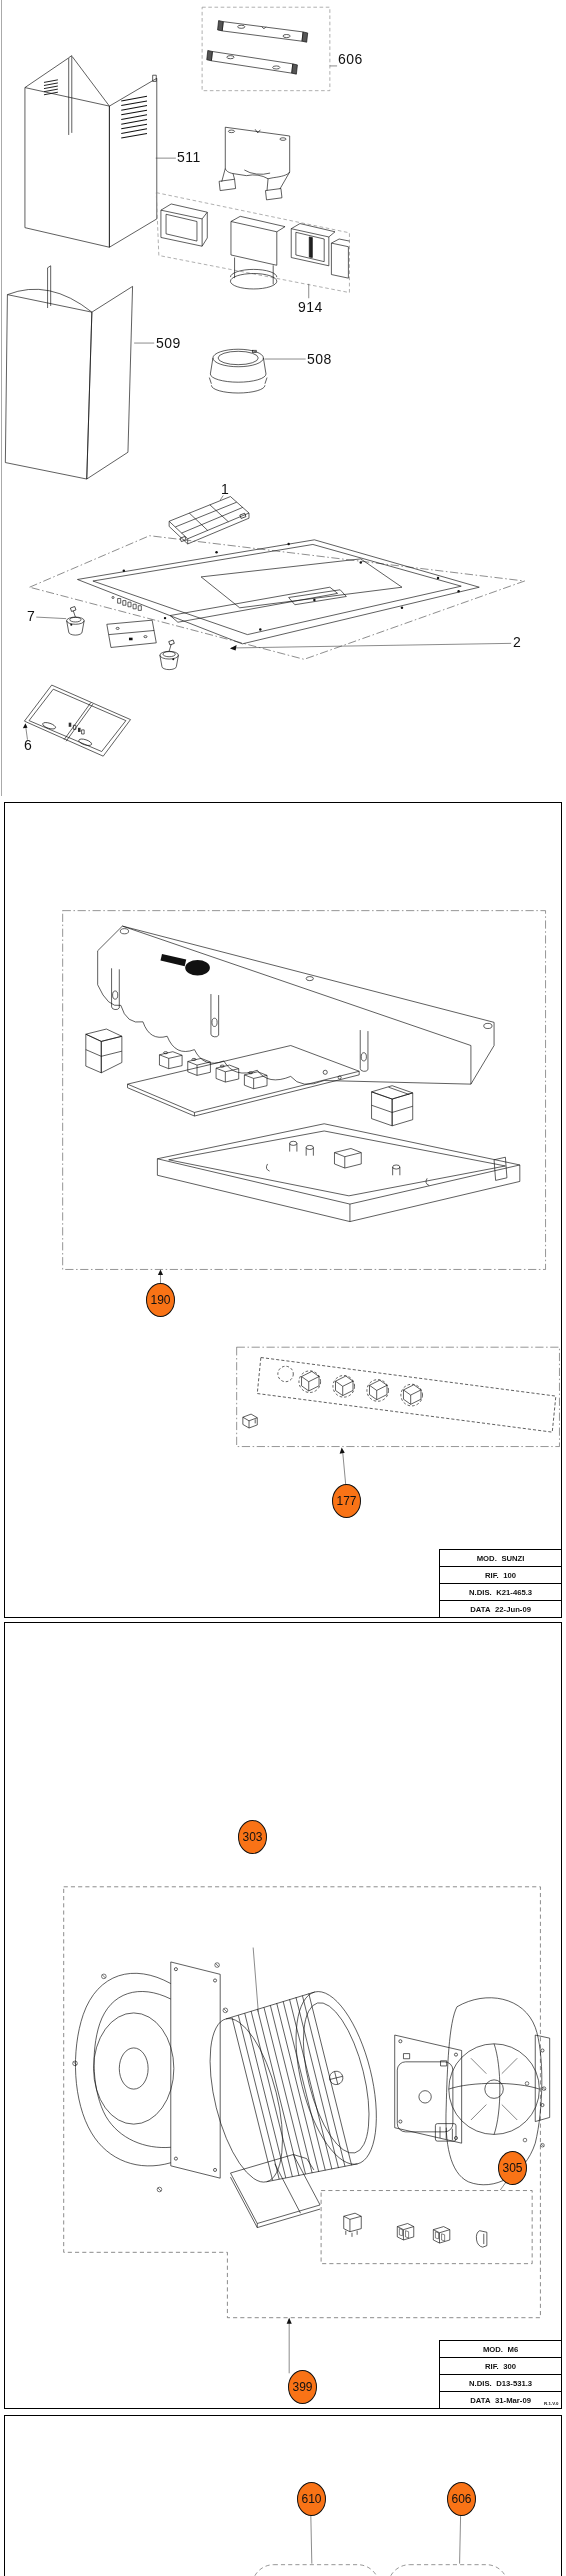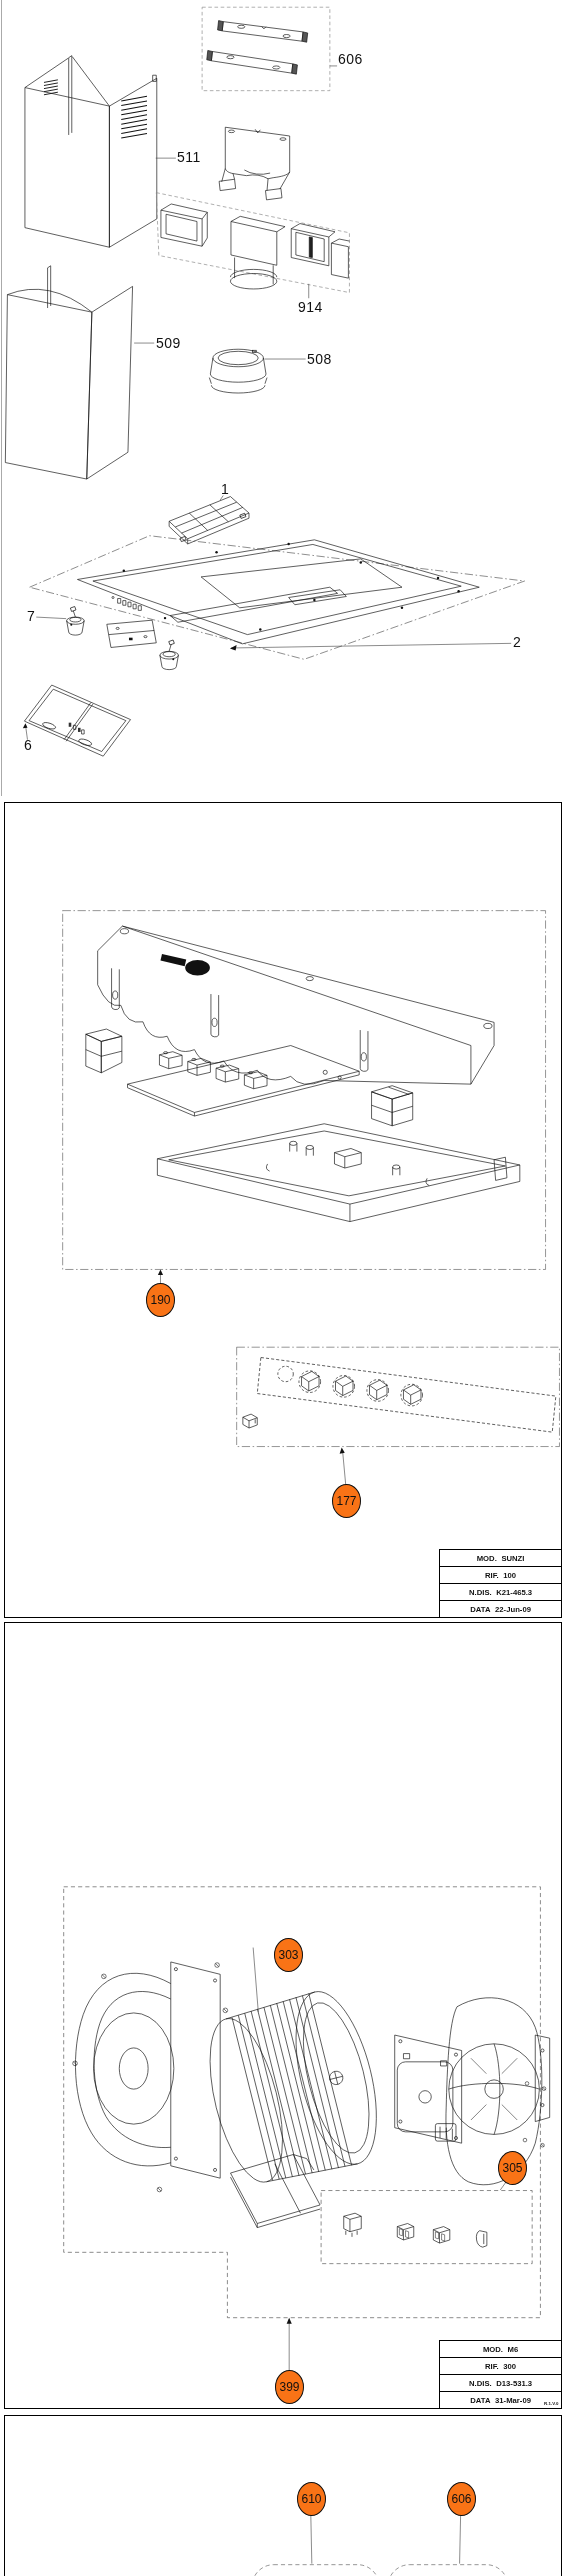--- a/index.html
+++ b/index.html
@@ -427,27 +427,27 @@
           <span>D13-531.3</span>
         </div>
     <div class="trow">
           <span>DATA</span>
           <span>31-Mar-09</span>
           <span class="rev">R.1-V.0</span>
         </div>
   </div>
 </div>
 
-<div class="cnum" style="left:238px;top:1938px;margin-left:36px;">
+<div class="cnum" style="left:238px;top:1820px;">
       <span>303</span>
     </div>
 <div class="cnum" style="left:498px;top:2151px;">
       <span>305</span>
     </div>
-<div class="cnum" style="left:275px;top:2370px;">
+<div class="cnum" style="left:288px;top:2370px;">
       <span>399</span>
     </div>
 
 <div class="panel" style="left:4.1px;top:2415px;width:558px;height:791px;">
 <svg width="556" height="789" viewBox="0 0 1080 1531">
 
   <rect x="480" y="288" width="247" height="400" rx="42" fill="none" stroke="#555" stroke-width="1.2" stroke-dasharray="8,6"></rect>
   <rect x="744" y="288" width="233" height="393" rx="42" fill="none" stroke="#555" stroke-width="1.2" stroke-dasharray="8,6"></rect>
 
   <g fill="none" stroke="#111" stroke-width="1.2" stroke-linejoin="round">

